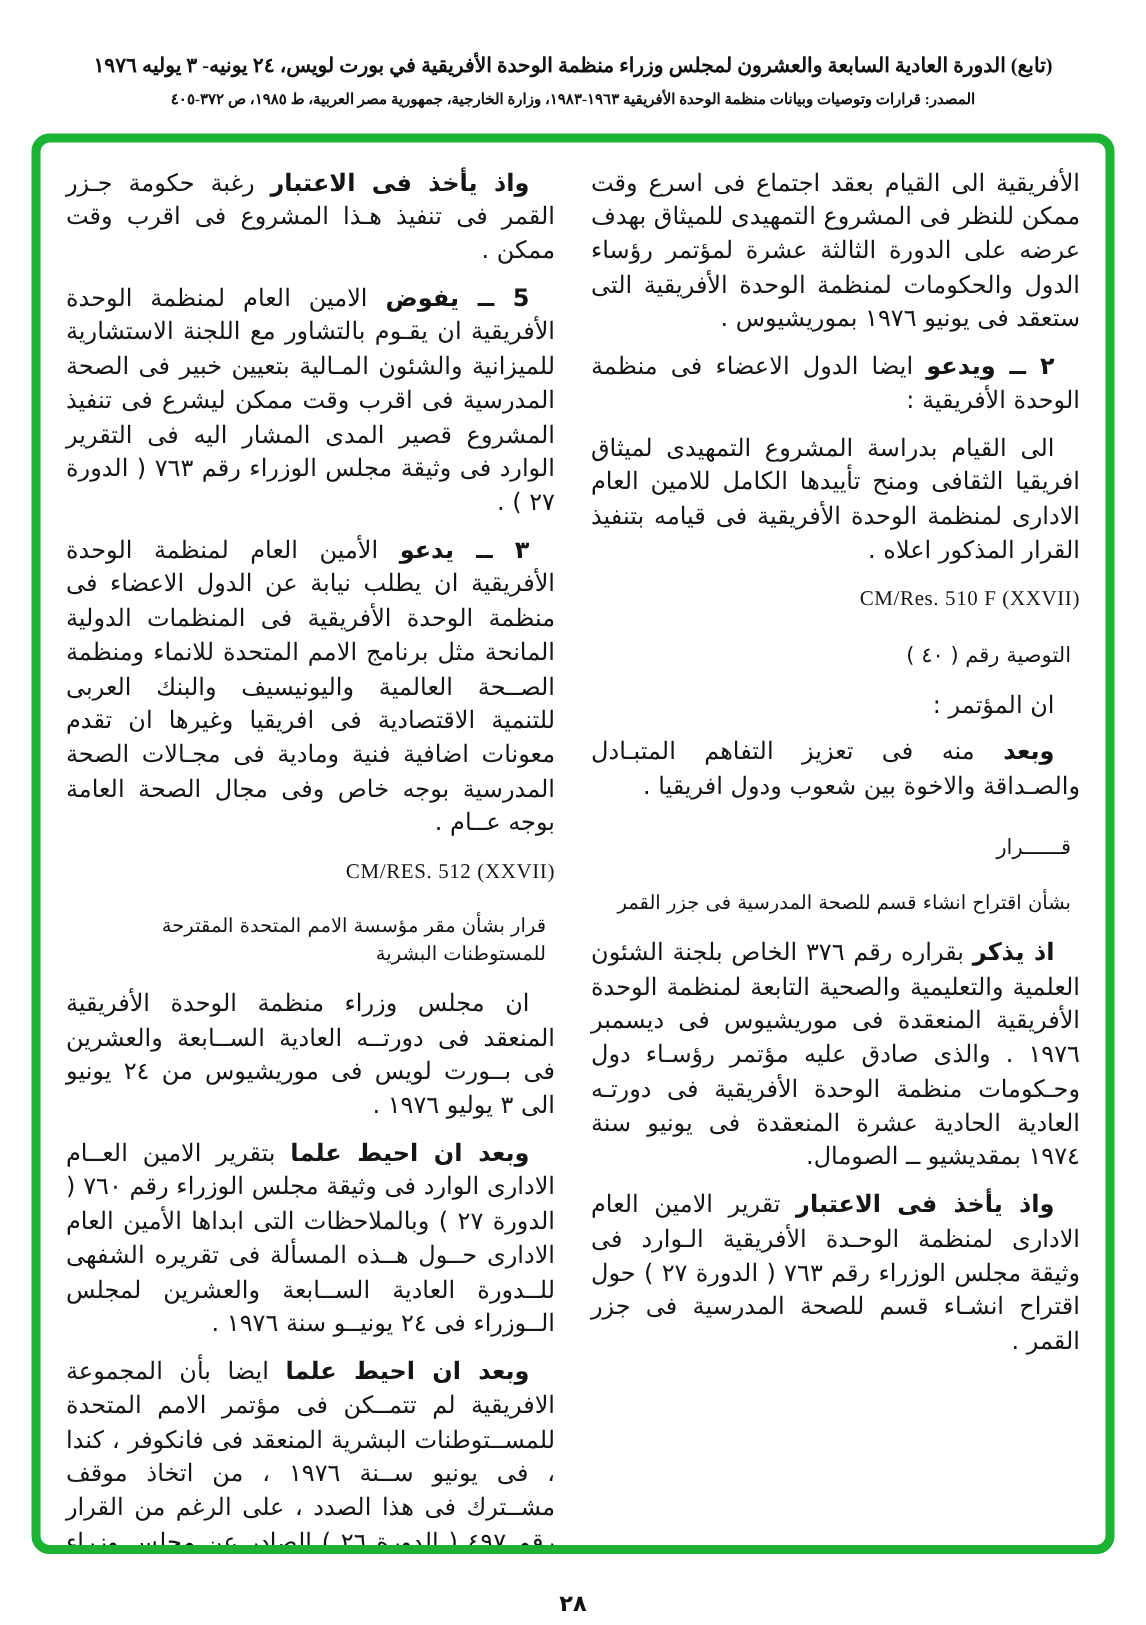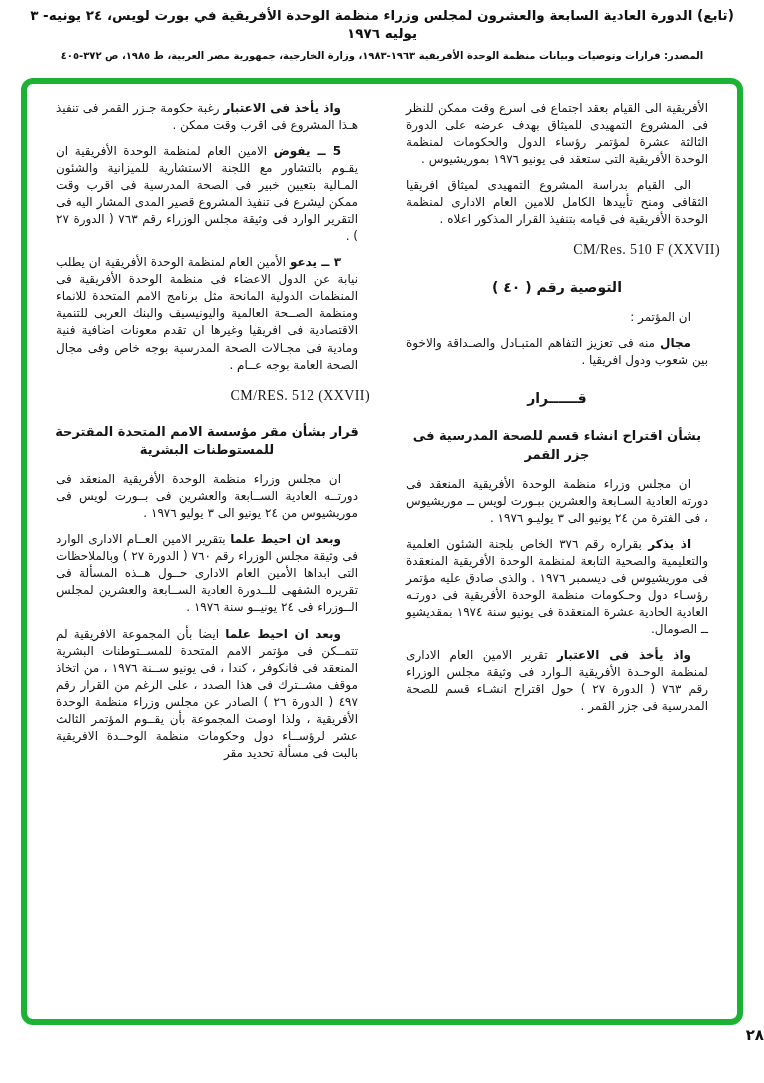--- a/index.html
+++ b/index.html
@@ -5,91 +5,91 @@
   html,body{
     margin:0; padding:0;
     width:764px; height:1083px;
     background:#ffffff;
     font-family:"DejaVu Sans", sans-serif;
     overflow:hidden;
   }
   .page{ width:764px; height:1083px; direction:rtl; position:relative; }
 
   
-  .doc-header{ padding-top:7px; text-align:center; color:#111; }
+  .doc-header{ padding-top:35px; text-align:center; color:#111;font-family:Liberation Serif, serif; }
   .h-line1{ font-size:13.5px; font-weight:bold; margin:0 14px 7px; line-height:1.3; }
   .h-line2{ font-size:10px;  font-weight:bold; margin:0 20px;     line-height:1.3; }
 
   
   .frame{
     box-sizing:border-box;
     width:722px; height:947px;
     margin:16px auto 0;
     border:6px solid #1cb335;
     border-radius:12px;
     padding:16px 17px 8px;
     display:flex;
     gap:24px;
     overflow:hidden;
     background:#fff;
   }
   .col{ flex:1 1 0; min-width:0; color:#151515; }
 
   
   .para{
-    font-size:12px; line-height:1.42;
+    font-size:16px; line-height:1.42;
     text-align:justify; text-justify:inter-word;
-    margin:0 12px 9px; text-indent:17px;
+    margin:0 0 9px; text-indent:17px;
   }
   .para.cont{ text-indent:0; }
   .lead{ font-weight:bold; }
 
   .ref{
     direction:ltr; text-align:right; unicode-bidi:embed;
     font-family:"Liberation Serif", serif;
     font-size:14px; letter-spacing:.4px;
     margin:14px 0 12px; text-indent:0;
   }
   .hc{
-    text-align:center; font-weight:bold;
+    font-weight:normal;
     font-size:13px; line-height:1.45;
     margin:19px 6px 11px;
   }
   .hc.big{ font-size:14px; }
 
   
-  .doc-footer{ text-align:right; margin-top:0; }
+  .doc-footer{ text-align:center; margin-top:23px; }
   .pagenum{ font-weight:bold; font-size:15px; color:#111; }
 </style>
 </head>
 <body>
 
 <div class="page">
 
   <header class="doc-header">
     <p class="h-line1">(تابع) الدورة العادية السابعة والعشرون لمجلس وزراء منظمة الوحدة الأفريقية في بورت لويس، ٢٤ يونيه- ٣ يوليه ١٩٧٦</p>
     <p class="h-line2">المصدر: قرارات وتوصيات وبيانات منظمة الوحدة الأفريقية ١٩٦٣-١٩٨٣، وزارة الخارجية، جمهورية مصر العربية، ط ١٩٨٥، ص ٣٧٢-٤٠٥</p>
   </header>
 
   <main class="frame">
 
     <section class="col">
       <p class="para cont">الأفريقية الى القيام بعقد اجتماع فى اسرع وقت ممكن للنظر فى المشروع التمهيدى للميثاق بهدف عرضه على الدورة الثالثة عشرة لمؤتمر رؤساء الدول والحكومات لمنظمة الوحدة الأفريقية التى ستعقد فى يونيو ١٩٧٦ بموريشيوس .</p>
+      <p class="para"><strong class="lead">٢ ــ ويدعو</strong><span> ايضا الدول الاعضاء فى منظمة الوحدة الأفريقية :</span></p>
       <p class="para">الى القيام بدراسة المشروع التمهيدى لميثاق افريقيا الثقافى ومنح تأييدها الكامل للامين العام الادارى لمنظمة الوحدة الأفريقية فى قيامه بتنفيذ القرار المذكور اعلاه .</p>
 
       <p class="ref">CM/Res. 510 F (XXVII)</p>
       <h3 class="hc big">التوصية رقم ( ٤٠ )</h3>
 
       <p class="para">ان المؤتمر :</p>
-      <p class="para"><strong class="lead">مجال</strong><span> منه فى تعزيز التفاهم المتبـادل والصـداقة والاخوة بين شعوب ودول افريقيا .</span></p>
+      <p class="para"><strong class="lead">وبعد</strong><span> منه فى تعزيز التفاهم المتبـادل والصـداقة والاخوة بين شعوب ودول افريقيا .</span></p>
 
       <h3 class="hc big">قــــــرار</h3>
       <h3 class="hc">بشأن اقتراح انشاء قسم للصحة المدرسية فى جزر القمر</h3>
 
-      <p class="para">ان مجلس وزراء منظمة الوحدة الأفريقية المنعقد فى دورته العادية السـابعة والعشرين ببـورت لويس ــ موريشيوس ، فى الفترة من ٢٤ يونيو الى ٣ يوليـو ١٩٧٦ .</p>
       <p class="para"><strong class="lead">اذ يذكر</strong><span> بقراره رقم ٣٧٦ الخاص بلجنة الشئون العلمية والتعليمية والصحية التابعة لمنظمة الوحدة الأفريقية المنعقدة فى موريشيوس فى ديسمبر ١٩٧٦ . والذى صادق عليه مؤتمر رؤسـاء دول وحـكومات منظمة الوحدة الأفريقية فى دورتـه العادية الحادية عشرة المنعقدة فى يونيو سنة ١٩٧٤ بمقديشيو ــ الصومال.</span></p>
       <p class="para"><strong class="lead">واذ يأخذ فى الاعتبار</strong><span> تقرير الامين العام الادارى لمنظمة الوحـدة الأفريقية الـوارد فى وثيقة مجلس الوزراء رقم ٧٦٣ ( الدورة ٢٧ ) حول اقتراح انشـاء قسم للصحة المدرسية فى جزر القمر .</span></p>
     </section>
 
     <section class="col">
       <p class="para"><strong class="lead">واذ يأخذ فى الاعتبار</strong><span> رغبة حكومة جـزر القمر فى تنفيذ هـذا المشروع فى اقرب وقت ممكن .</span></p>
       <p class="para"><strong class="lead">5 ــ يفوض</strong><span> الامين العام لمنظمة الوحدة الأفريقية ان يقـوم بالتشاور مع اللجنة الاستشارية للميزانية والشئون المـالية بتعيين خبير فى الصحة المدرسية فى اقرب وقت ممكن ليشرع فى تنفيذ المشروع قصير المدى المشار اليه فى التقرير الوارد فى وثيقة مجلس الوزراء رقم ٧٦٣ ( الدورة ٢٧ ) .</span></p>
       <p class="para"><strong class="lead">٣ ــ يدعو</strong><span> الأمين العام لمنظمة الوحدة الأفريقية ان يطلب نيابة عن الدول الاعضاء فى منظمة الوحدة الأفريقية فى المنظمات الدولية المانحة مثل برنامج الامم المتحدة للانماء ومنظمة الصــحة العالمية واليونيسيف والبنك العربى للتنمية الاقتصادية فى افريقيا وغيرها ان تقدم معونات اضافية فنية ومادية فى مجـالات الصحة المدرسية بوجه خاص وفى مجال الصحة العامة بوجه عــام .</span></p>
 
       <p class="ref">CM/RES. 512 (XXVII)</p>

